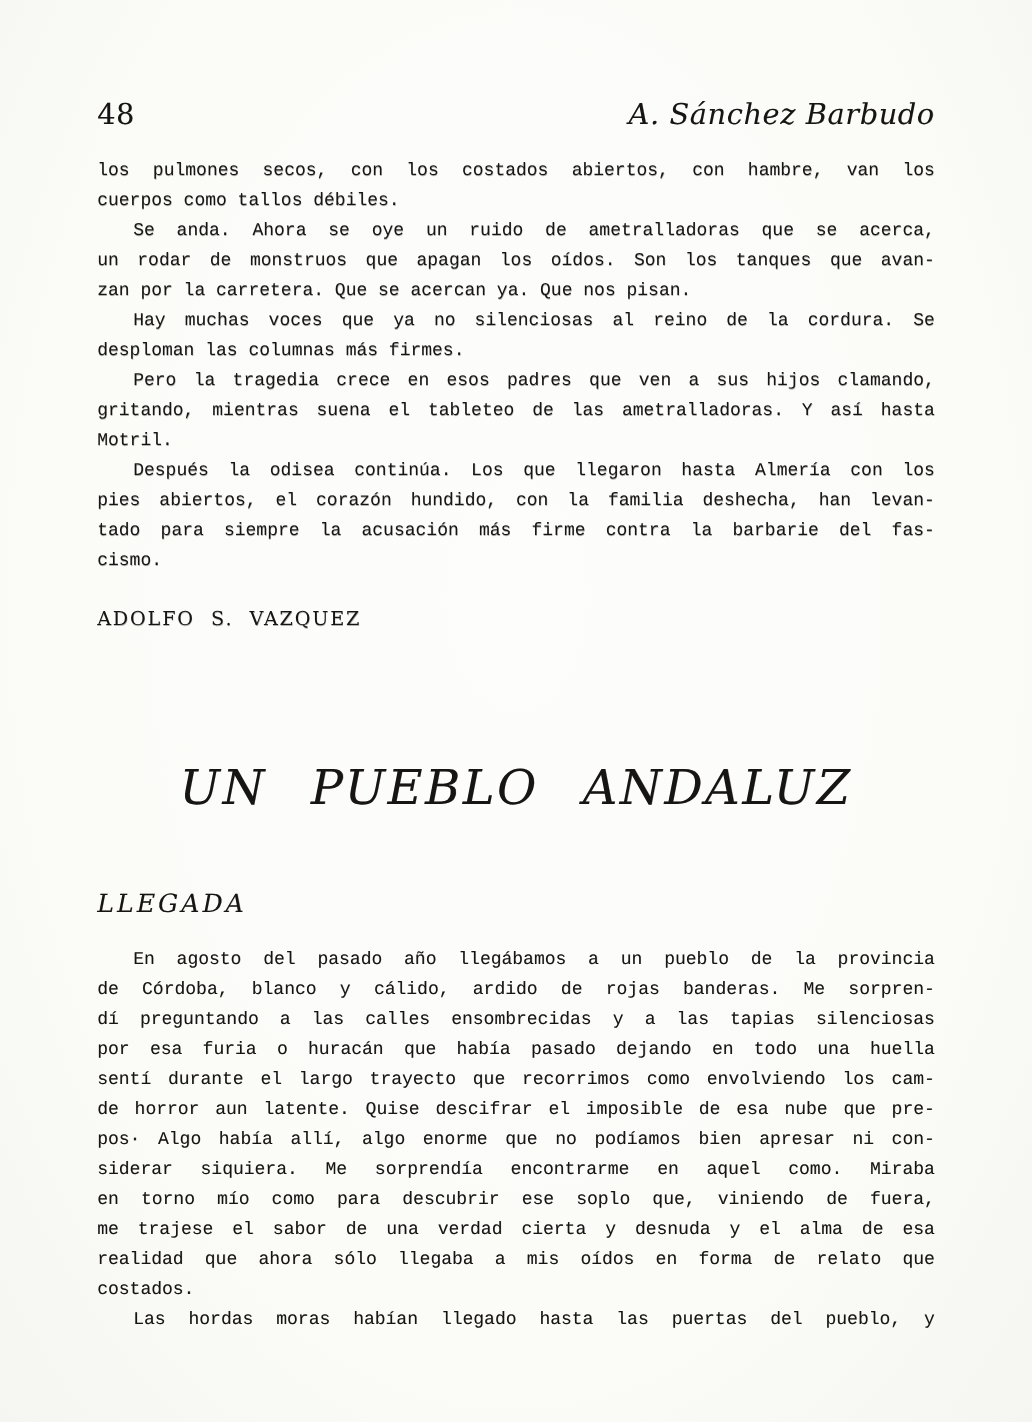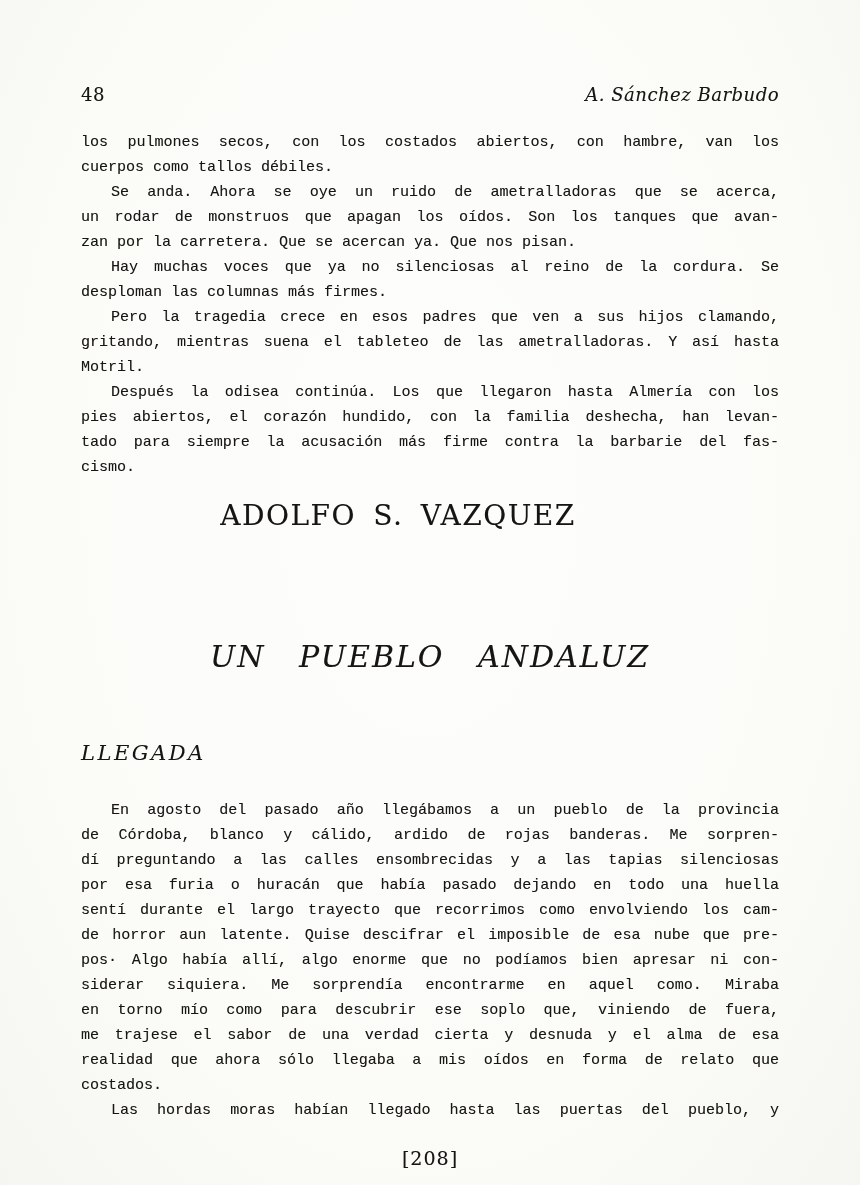--- a/index.html
+++ b/index.html
@@ -20,50 +20,50 @@
     overflow: hidden;
   }
   .page * { text-shadow: 0.25px 0.25px 0 rgba(23,21,19,0.32); }
 
   
   .header {
     padding-top: 84px;
     display: flex;
     justify-content: space-between;
     align-items: baseline;
-    font-size: 18px;
+    font-size: 24px;
     line-height: 22px;
   }
   .folio-left { letter-spacing: 0.5px; }
   .running-title { font-style: italic; letter-spacing: 0.5px; }
 
   
   .body-block { font-size: 15px; line-height: 25px; font-family: Liberation Mono, monospace; }
   .body-upper { margin-top: 24px; }
-  .body-lower { margin-top: 32px; }
+  .body-lower { margin-top: 21px; }
   .paragraph { margin: 0; }
   .line { text-align: justify; text-align-last: justify; }
   .line.last { text-align-last: left; }
   .paragraph.indent .line:first-child { text-indent: 30px; }
 
   
   .signature {
     margin-top: 23px;
-    font-size: 28px;
+    font-size: 16px;
     line-height: 26px;
-    text-align: center;
+    text-align: left;
     padding-right: 64px;
     letter-spacing: 1.5px;
     word-spacing: 7px;
   }
 
   
   .title {
     margin: 105px 0 0 0;
-    font-size: 30px;
+    font-size: 40px;
     line-height: 46px;
     font-weight: normal;
     font-style: italic;
     text-align: center;
     letter-spacing: 2px;
     word-spacing: 22px;
     white-space: nowrap;
   }
 
   
@@ -140,17 +140,14 @@
         <div class="line">en torno mío como para descubrir ese soplo que, viniendo de fuera,</div>
         <div class="line">me trajese el sabor de una verdad cierta y desnuda y el alma de esa</div>
         <div class="line">realidad que ahora sólo llegaba a mis oídos en forma de relato que</div>
         <div class="line last">costados.</div>
       </div>
       <div class="paragraph indent">
         <div class="line">Las hordas moras habían llegado hasta las puertas del pueblo, y</div>
       </div>
     </div>
 
-  <div class="footer">
-    <span>[208]</span>
-  </div>
 
 </div>
 
 </body></html>

